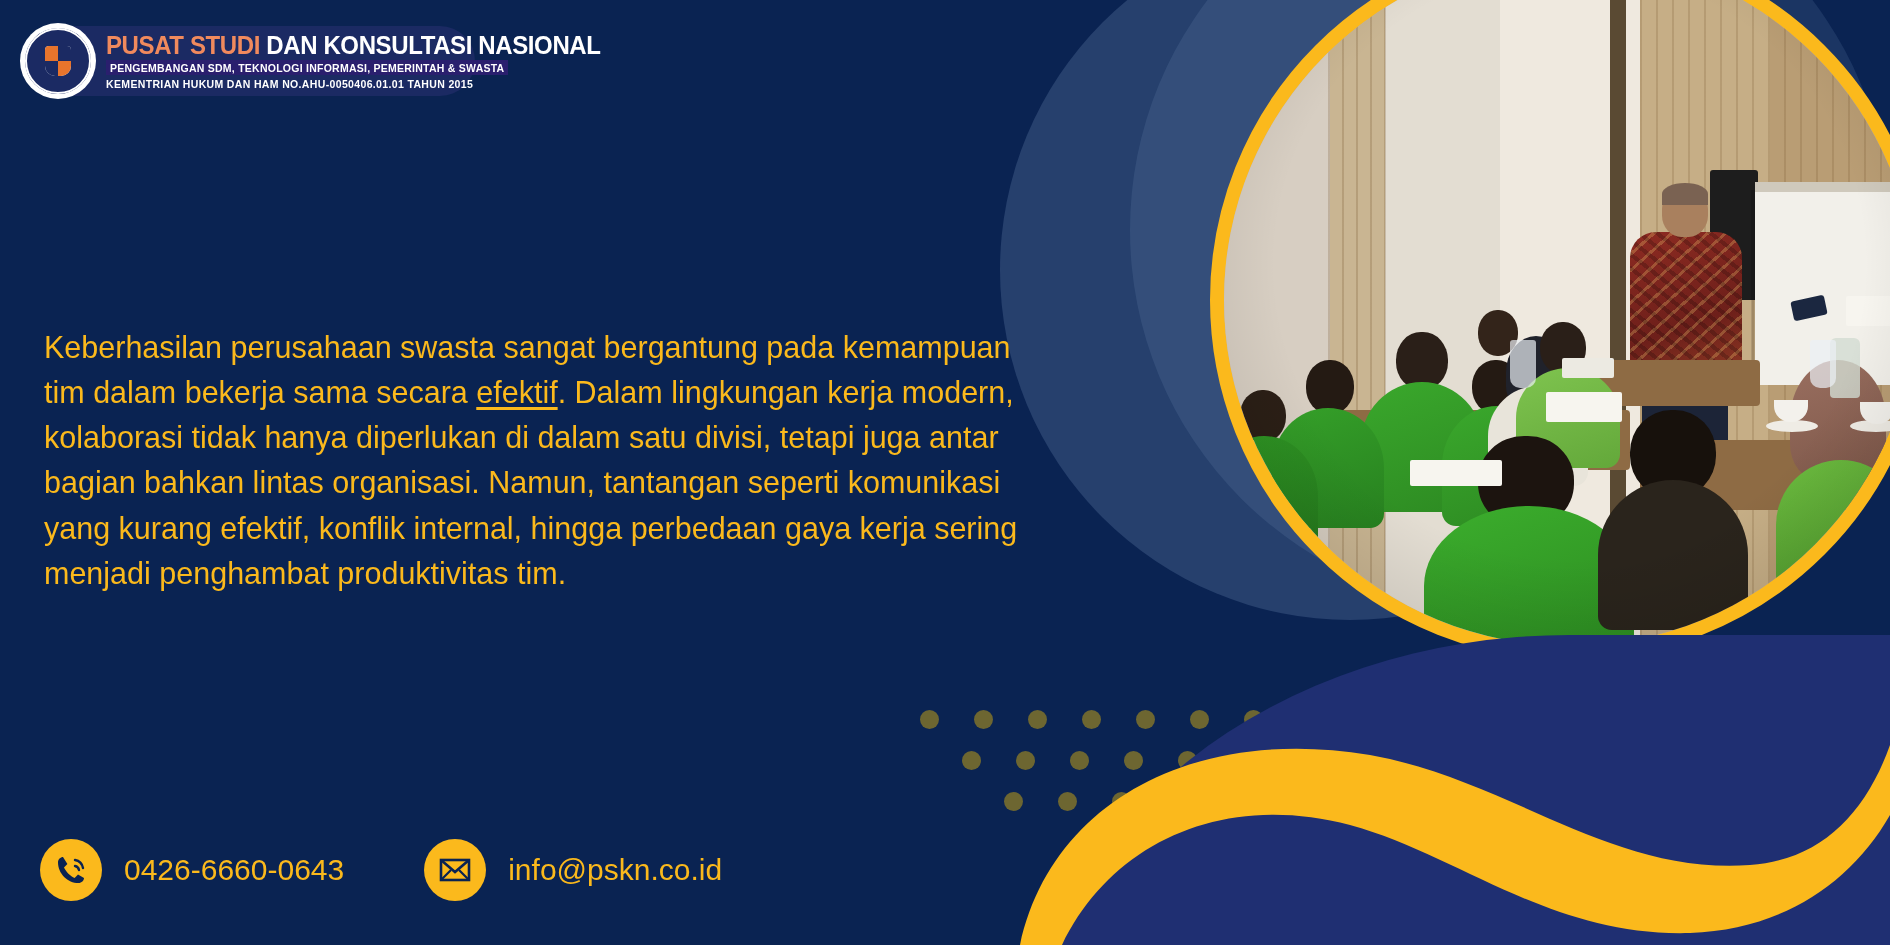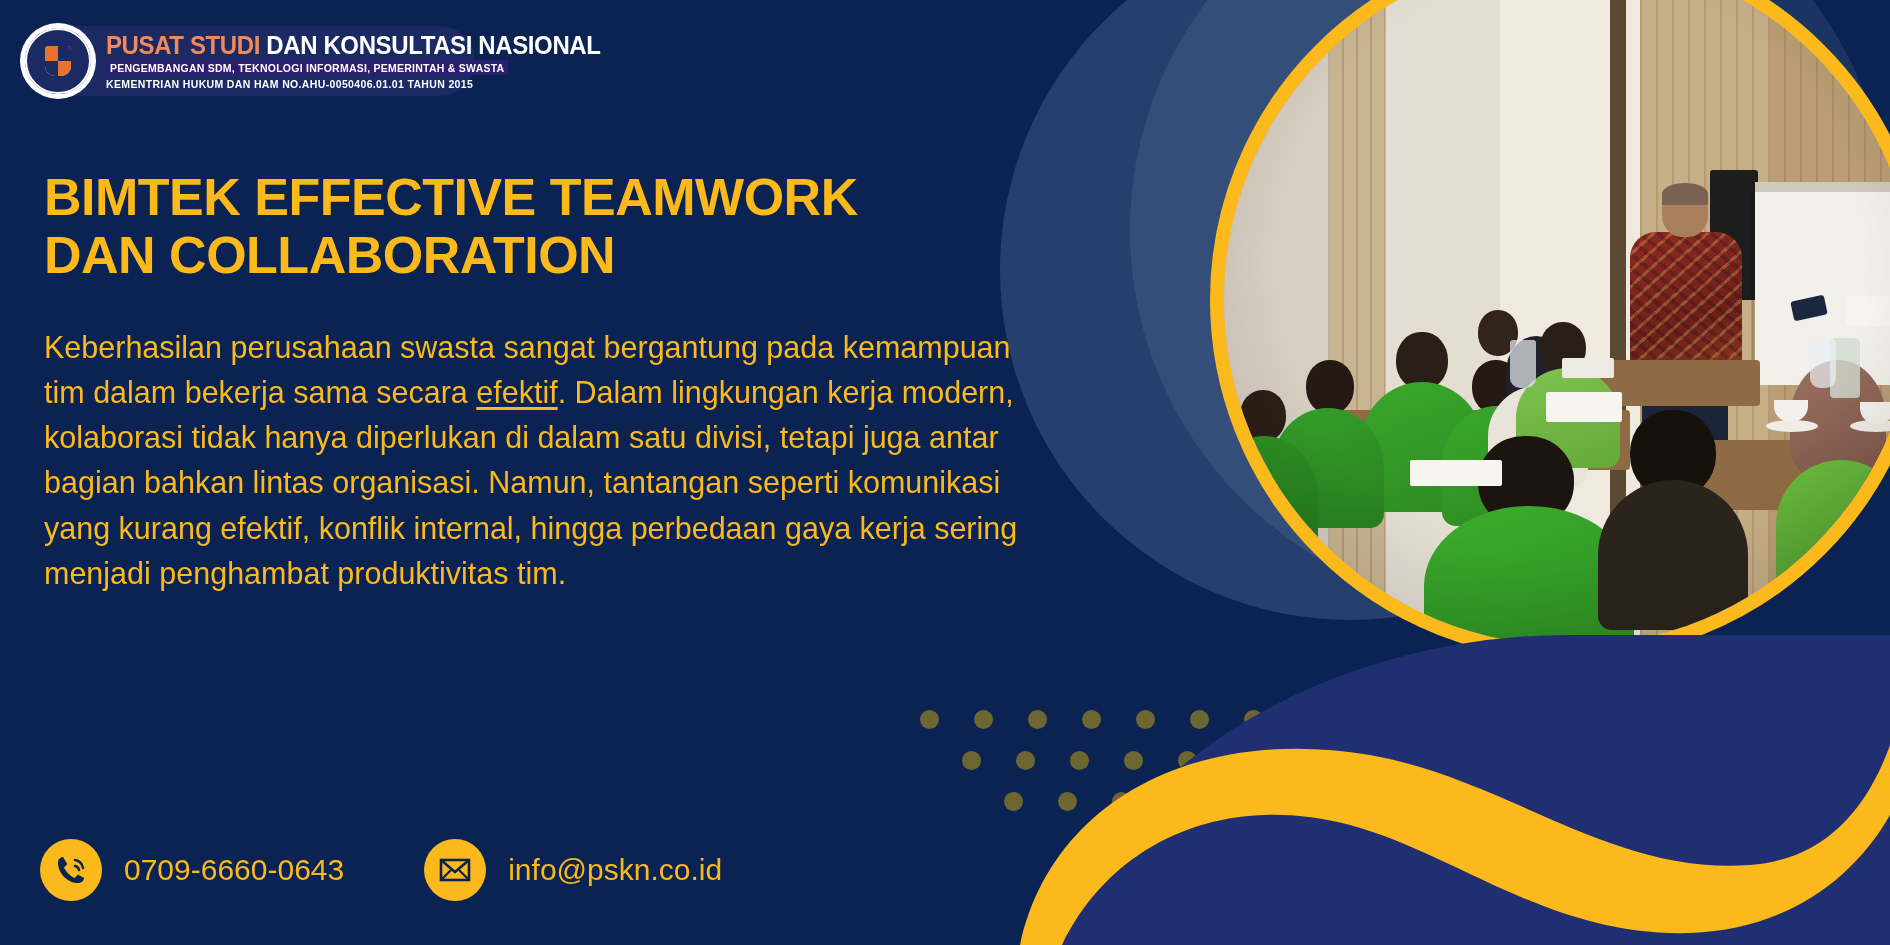--- a/index.html
+++ b/index.html
@@ -354,24 +354,20 @@
     <div class="logo-text">
       <div class="logo-title">
         <span class="t1">PUSAT STUDI</span>
         <span class="t2">DAN KONSULTASI NASIONAL</span>
       </div>
       <div class="logo-sub1">PENGEMBANGAN SDM, TEKNOLOGI INFORMASI, PEMERINTAH &amp; SWASTA</div>
       <div class="logo-sub2">KEMENTRIAN HUKUM DAN HAM NO.AHU-0050406.01.01 TAHUN 2015</div>
     </div>
   </div>
 
-  <h1 class="headline">
-    <span>BIMTEK EFFECTIVE TEAMWORK</span><br>
-    <span>DAN COLLABORATION</span>
-  </h1>
 
   <p class="body-copy"><span>Keberhasilan perusahaan swasta sangat bergantung pada kemampuan tim dalam bekerja sama secara </span><u>efektif</u><span>. Dalam lingkungan kerja modern, kolaborasi tidak hanya diperlukan di dalam satu divisi, tetapi juga antar bagian bahkan lintas organisasi. Namun, tantangan seperti komunikasi yang kurang efektif, konflik internal, hingga perbedaan gaya kerja sering menjadi penghambat produktivitas tim.</span></p>
 
   <div class="dots">
     <div class="dot-row r1">
       <span class="dot"></span>
         <span class="dot"></span>
         <span class="dot"></span>
         <span class="dot"></span>
         <span class="dot"></span>
@@ -414,21 +410,21 @@
 
 
     <div class="contact">
       <span class="c-ico">
         <svg width="38" height="38" viewBox="0 0 38 38">
           <path d="M11 6c-2.5 0-5 2.4-5 5.4 0 11 9.6 20.6 20.6 20.6 3 0 5.4-2.5 5.4-5l-6-3.4-3.4 3.4c-4-1.8-8.8-6.6-10.6-10.6l3.4-3.4z" fill="#0a2352"></path>
           <path d="M23 9a10 10 0 0 1 8 8" fill="none" stroke="#0a2352" stroke-width="2.4" stroke-linecap="round"></path>
           <path d="M23 15a5 5 0 0 1 4 4" fill="none" stroke="#0a2352" stroke-width="2.4" stroke-linecap="round"></path>
         </svg>
       </span>
-      <span class="c-text">0709-6660-0643</span>
+      <span class="c-text">0426-6660-0643</span>
     </div>
 
     <div class="contact">
       <span class="c-ico">
         <svg width="36" height="36" viewBox="0 0 36 36">
           <rect x="4" y="8" width="28" height="20" fill="none" stroke="#0a2352" stroke-width="2.6"></rect>
           <path d="M4 8 L18 20 L32 8" fill="none" stroke="#0a2352" stroke-width="2.6"></path>
           <path d="M4 28 L14 18 M32 28 L22 18" fill="none" stroke="#0a2352" stroke-width="2.2"></path>
         </svg>
       </span>

